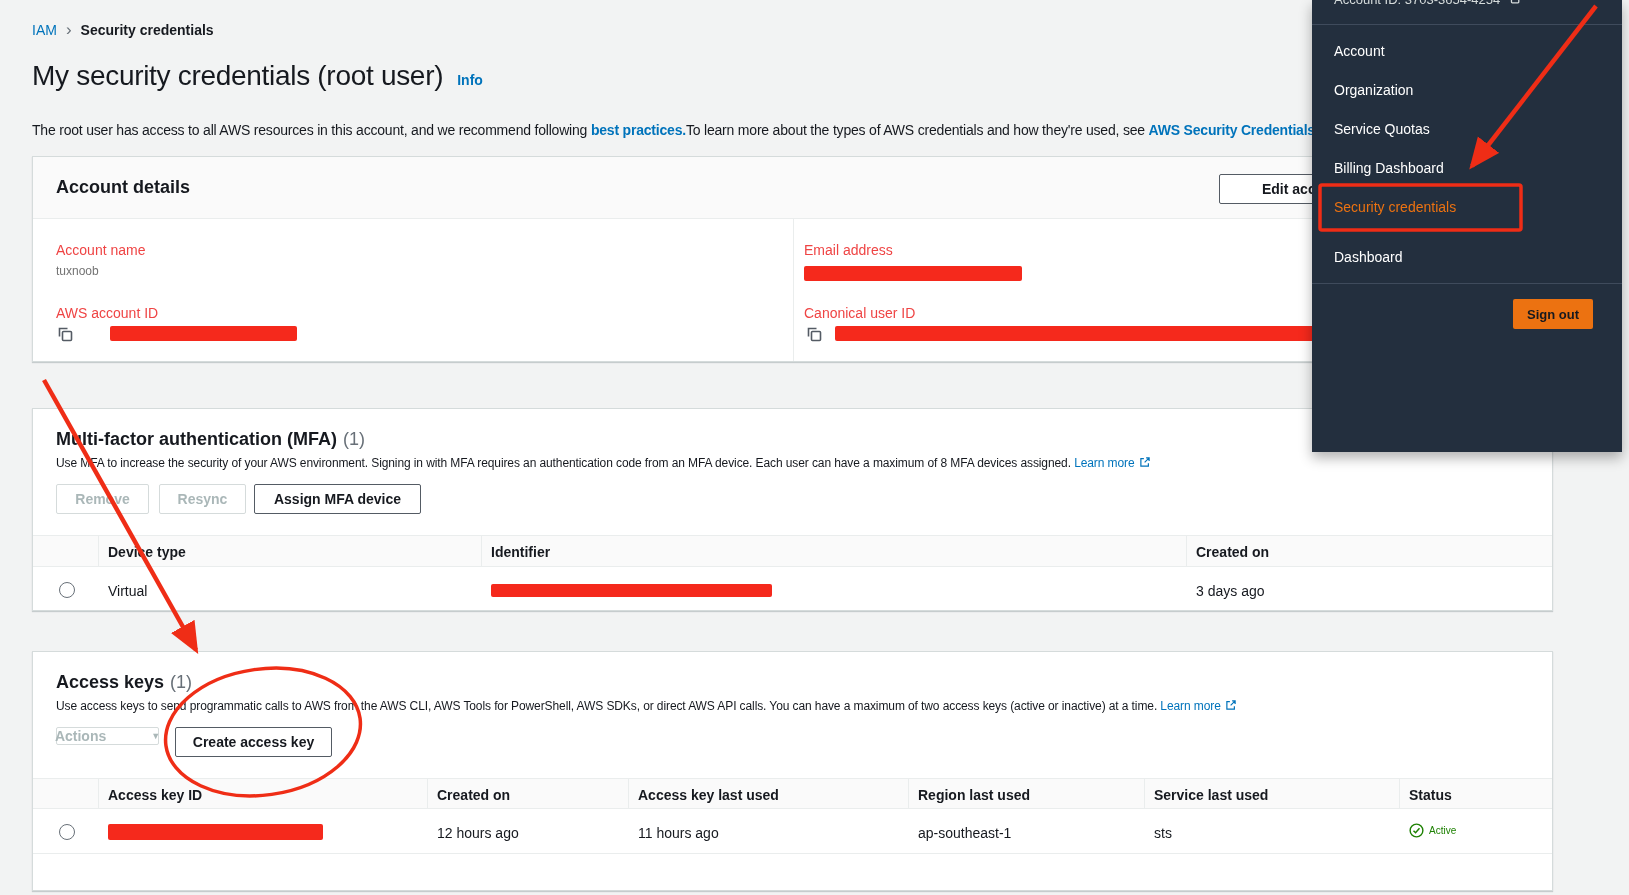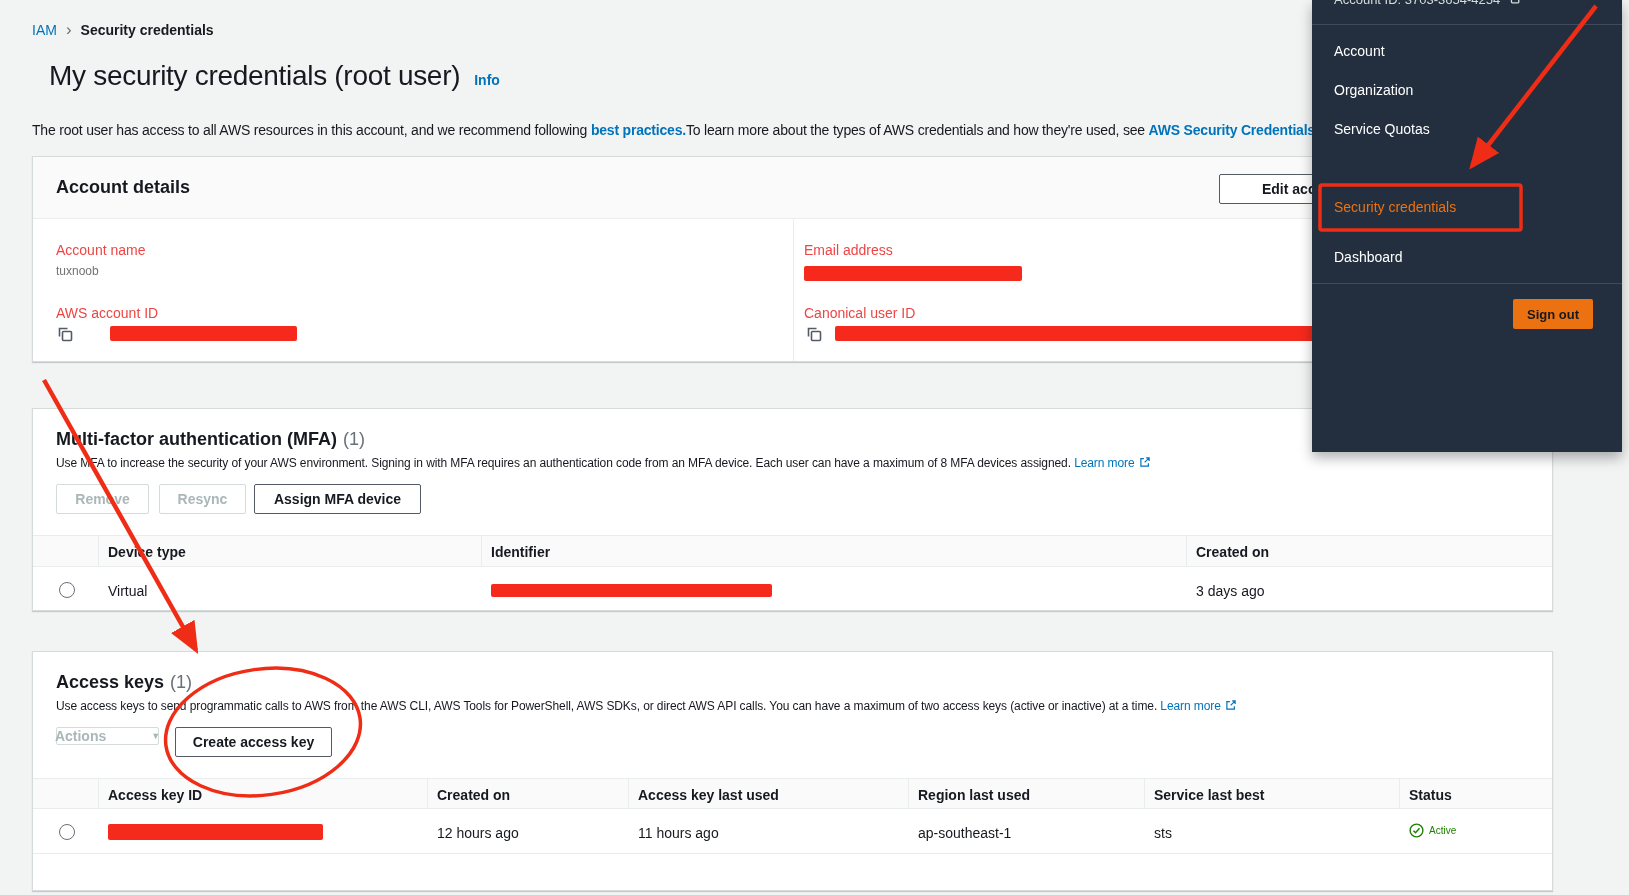--- a/index.html
+++ b/index.html
@@ -7,21 +7,21 @@
   body { font-family:"Liberation Sans", sans-serif; }
   .canvas { position:relative; width:1629px; height:895px; overflow:hidden;
             background:#f2f3f3; color:#16191f; }
 
   
   .breadcrumb { position:absolute; left:32px; top:22px; font-size:14px; display:flex; align-items:center; gap:9px; }
   .breadcrumb a { color:#0073bb; text-decoration:none; cursor:pointer; }
   .breadcrumb .sep { color:#687078; font-size:17px; line-height:14px; }
   .breadcrumb .current { color:#16191f; font-weight:700; }
 
-  .title-row { position:absolute; left:49px; top:60px; display:flex; align-items:baseline; gap:14px; }
+  .title-row { position:absolute; left:32px; top:60px; display:flex; align-items:baseline; gap:14px; }
   .title-row h1 { margin:0; font-size:28px; font-weight:400; color:#16191f; letter-spacing:-0.3px; }
   .title-row .info { color:#0073bb; font-size:14px; font-weight:700; text-decoration:none; cursor:pointer; }
 
   .intro { position:absolute; left:32px; top:108px; width:1560px; font-size:14px; letter-spacing:-0.2px;
            color:#16191f; white-space:nowrap; }
   .intro a { color:#0073bb; text-decoration:none; cursor:pointer;font-weight:bold; }
 
   
   .card { position:absolute; background:#fff; border:1px solid #d5dbdb;
           box-shadow:0 1px 1px 0 rgba(0,28,36,.18); }
@@ -177,21 +177,21 @@
     <div class="col-sep" style="left:65px; top:126px; height:31px;"></div>
     <div class="col-sep" style="left:394px; top:126px; height:31px;"></div>
     <div class="col-sep" style="left:595px; top:126px; height:31px;"></div>
     <div class="col-sep" style="left:875px; top:126px; height:31px;"></div>
     <div class="col-sep" style="left:1111px; top:126px; height:31px;"></div>
     <div class="col-sep" style="left:1366px; top:126px; height:31px;"></div>
     <div class="th" style="left:75px; top:135px;">Access key ID</div>
     <div class="th" style="left:404px; top:135px;">Created on</div>
     <div class="th" style="left:605px; top:135px;">Access key last used</div>
     <div class="th" style="left:885px; top:135px;">Region last used</div>
-    <div class="th" style="left:1121px; top:135px;">Service last best</div>
+    <div class="th" style="left:1121px; top:135px;">Service last used</div>
     <div class="th" style="left:1376px; top:135px;">Status</div>
 
     <div>
       <span class="radio" style="left:26px; top:172px;"></span>
       <div class="redact" style="left:75px; top:172px; width:215px; height:16px;"></div>
       <div class="cell" style="left:404px; top:173px;">12 hours ago</div>
       <div class="cell" style="left:605px; top:173px;">11 hours ago</div>
       <div class="cell" style="left:885px; top:173px;">ap-southeast-1</div>
       <div class="cell" style="left:1121px; top:173px;">sts</div>
       <div class="cell status" style="left:1376px; top:171px;">
@@ -212,20 +212,21 @@
         <span>Account ID: 3703-3654-4254</span>
         <span><svg width="13" height="13" viewBox="0 0 16 16">
             <rect x="5.5" y="5.5" width="9" height="9" rx="1" fill="none" stroke="#d5dbdb" stroke-width="1.6"></rect>
             <path d="M10.5 2.5 H2.5 V10.5" fill="none" stroke="#d5dbdb" stroke-width="1.6"></path>
           </svg></span>
       </div>
     <div class="menu-div" style="top:24px;"></div>
     <div class="menu-item" style="top:32px;">Account</div>
     <div class="menu-item" style="top:71px;">Organization</div>
     <div class="menu-item" style="top:110px;">Service Quotas</div>
+    <div class="menu-item" style="top:149px;">Billing Dashboard</div>
     <div class="menu-item highlighted" style="top:188px;">Security credentials</div>
     <div class="menu-item" style="top:238px;">Dashboard</div>
     <div class="menu-div" style="top:283px;"></div>
     <button class="signout-btn">Sign out</button>
   </div>
 
   <svg class="ann" width="1629" height="895" viewBox="0 0 1629 895">
     <defs>
       <marker id="ah" markerWidth="9" markerHeight="8" refX="6" refY="3" orient="auto" markerUnits="strokeWidth">
         <path d="M0,0 L7,3 L0,6 Z" fill="#ef2d16"></path>

